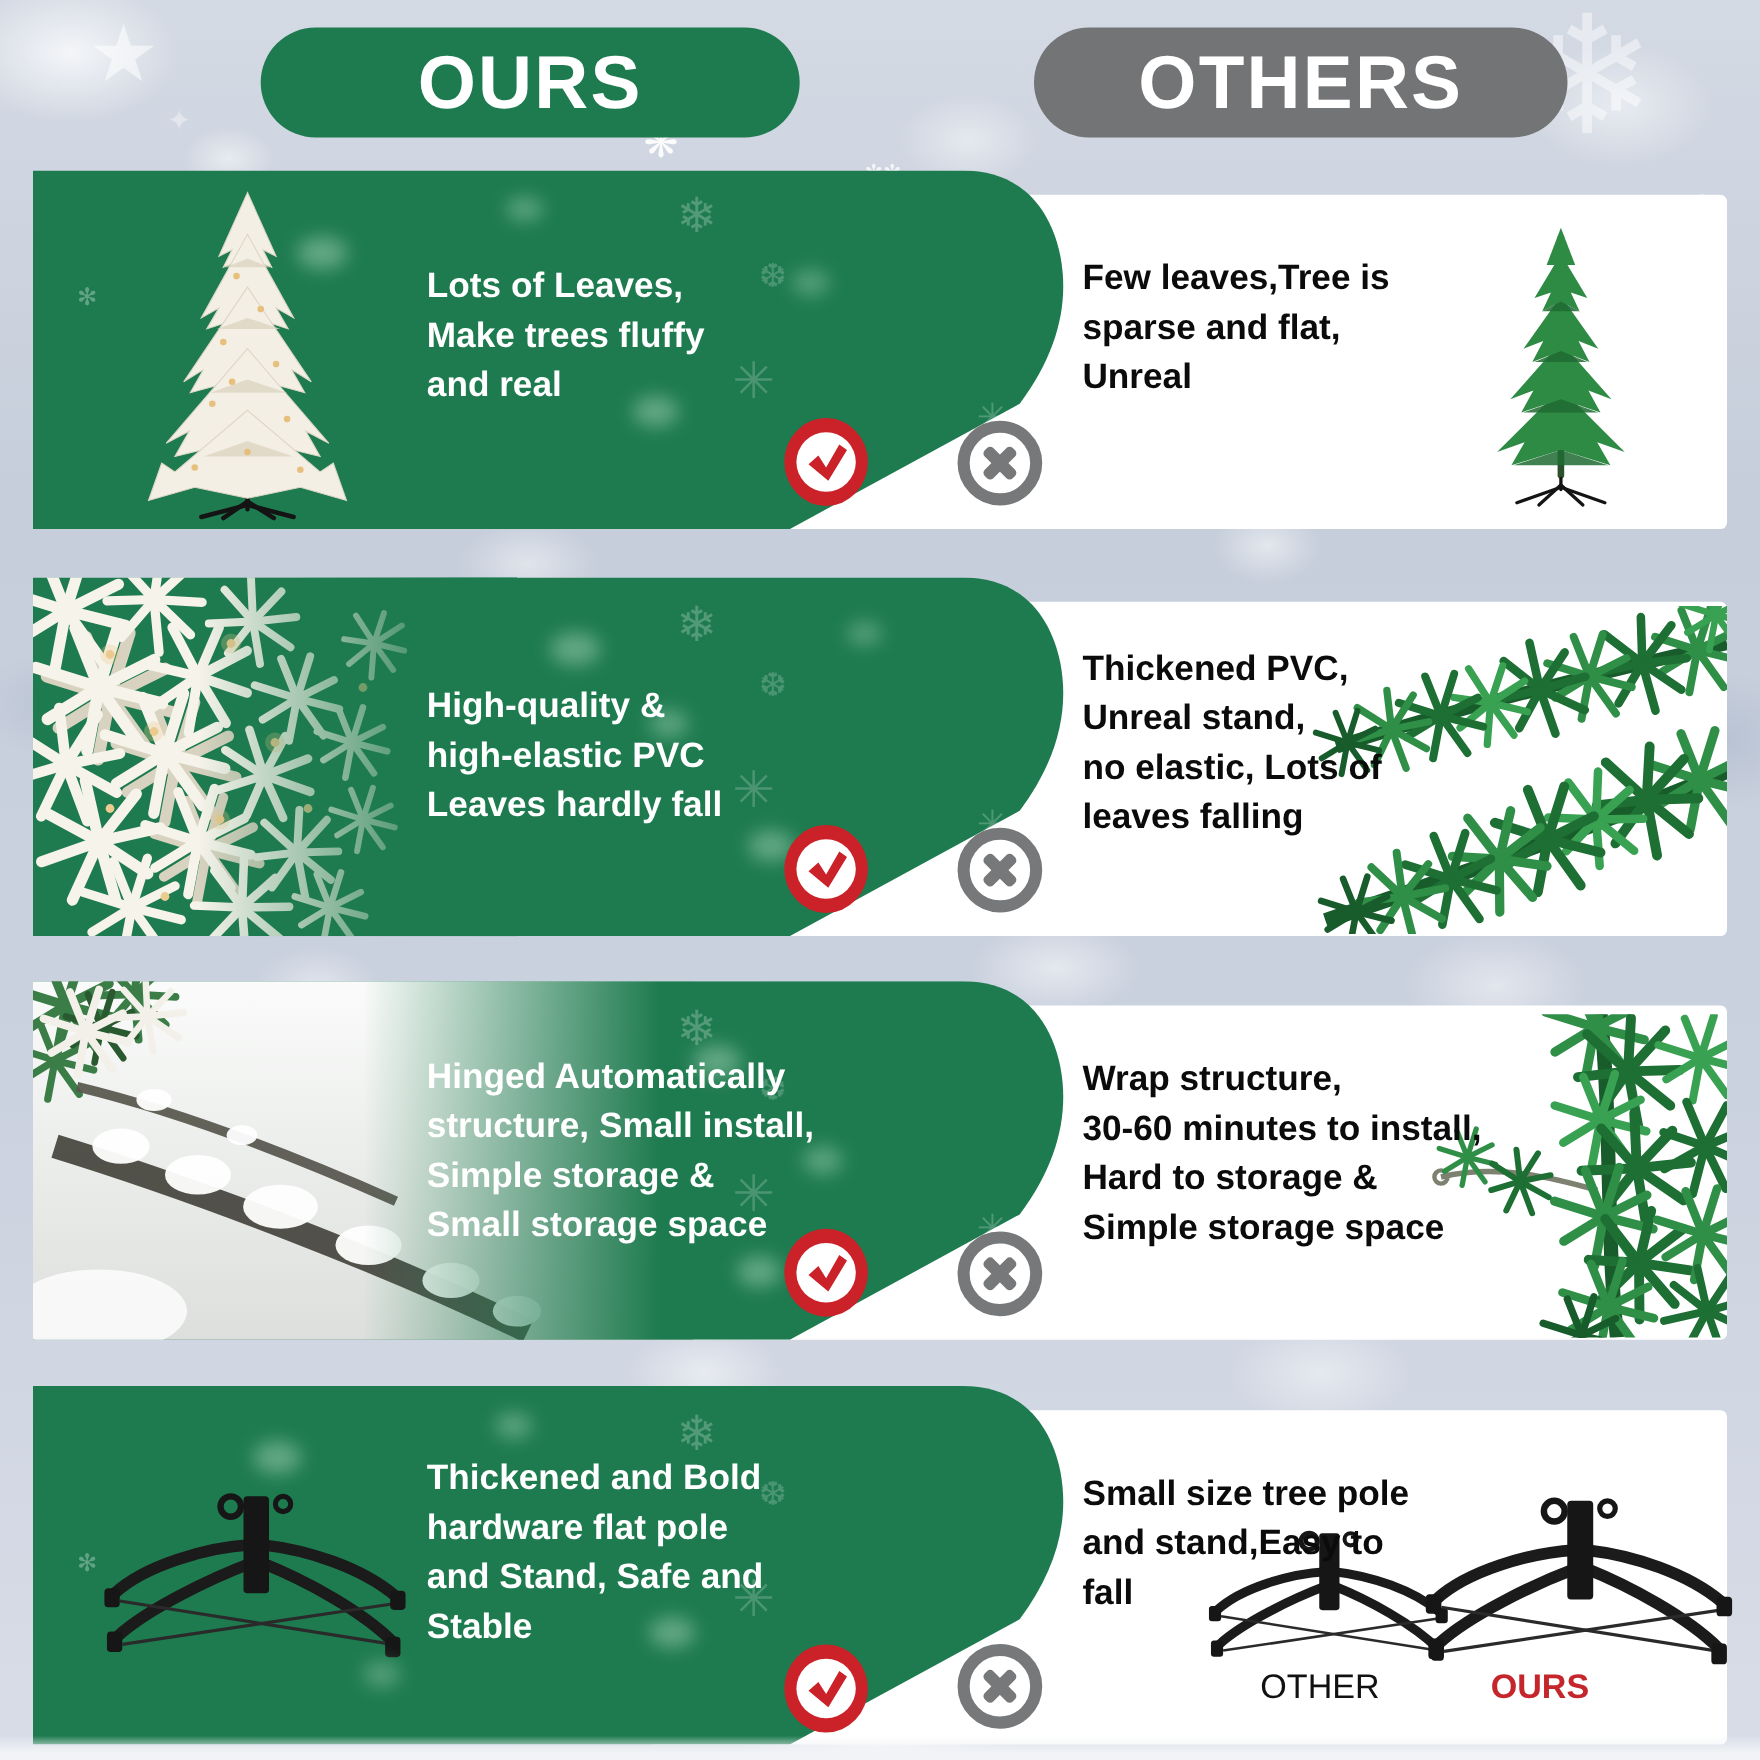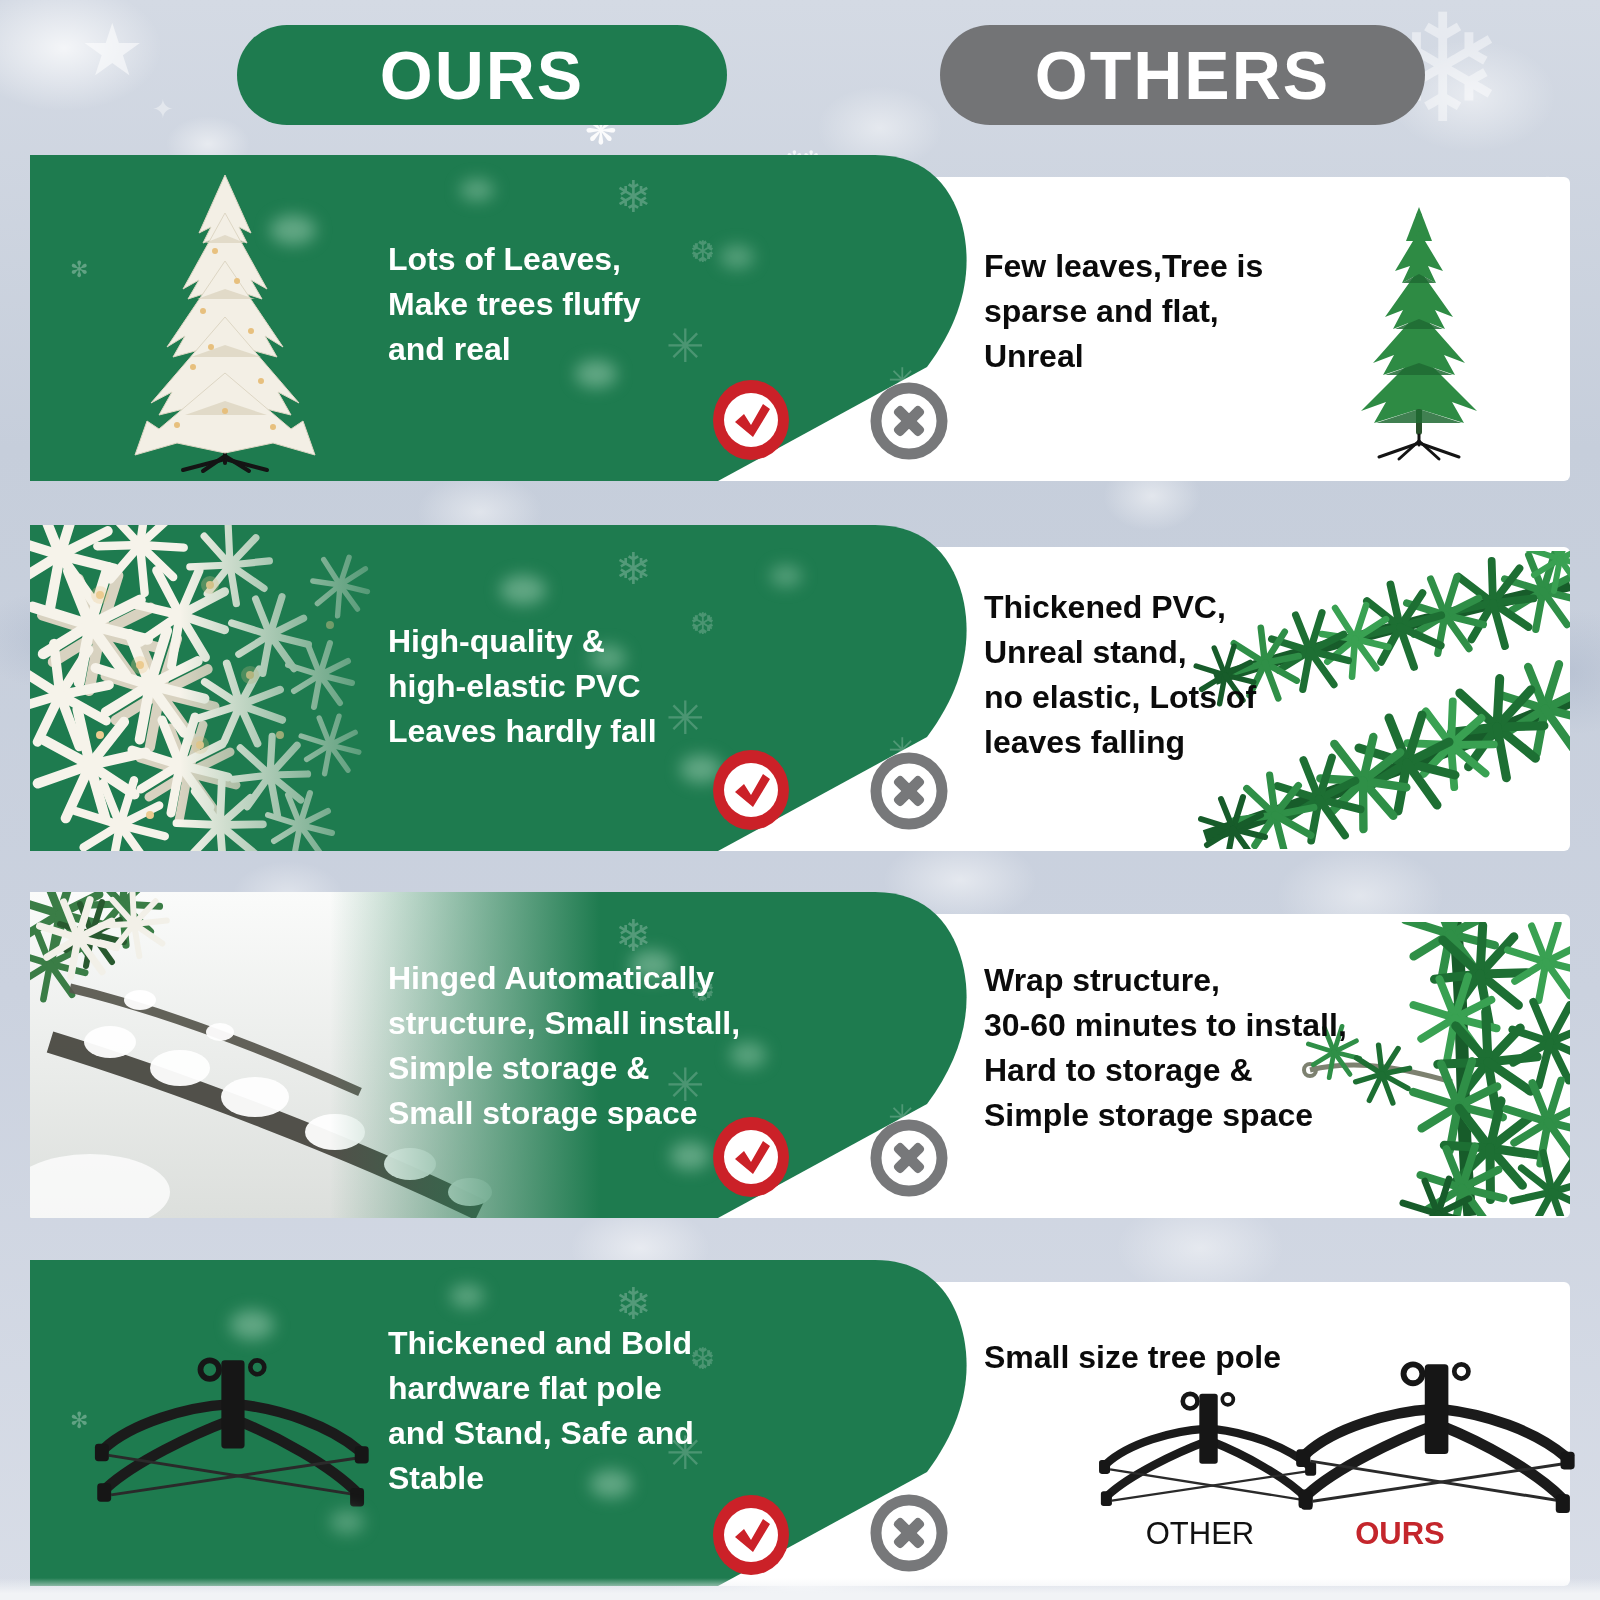--- a/index.html
+++ b/index.html
@@ -178,21 +178,21 @@
         </g>
       </svg>
     </div>
 
     <div class="feature ours-text" style="top:82px">
       <span>Lots of Leaves,</span>
       <span>Make trees fluffy</span>
       <span>and real</span>
       <span></span>
     </div>
-    <div class="feature others-text" style="top:89px">
+    <div class="feature others-text" style="top:75px">
       <span>Few leaves,Tree is</span>
       <span>sparse and flat,</span>
       <span>Unreal</span>
       <span></span>
     </div>
 
     <div class="photo-right" style="left:1285px;top:40px">
       <svg width="210" height="270">
         <rect x="101" y="18" width="6" height="222" rx="3" fill="#2a512c"></rect>
         <g fill="#2e8b44">
@@ -474,20 +474,22 @@
     </div>
 
     <div class="feature ours-text" style="top:61px">
       <span>Thickened and Bold</span>
       <span>hardware flat pole</span>
       <span>and Stand, Safe and</span>
       <span>Stable</span>
     </div>
     <div class="feature others-text" style="top:75px">
       <span>Small size tree pole</span>
+      <span>and stand,Easy to</span>
+      <span>fall</span>
       <span></span>
     </div>
 
     <div class="photo-right" style="left:1040px;top:100px">
       <svg width="520" height="170">
         <use href="#standShape" transform="translate(18,32) scale(0.92)"></use>
         <use href="#standShape" transform="translate(212,2) scale(1.18)"></use>
       </svg>
     </div>
     <span class="stand-label stand-label-other">OTHER</span>

